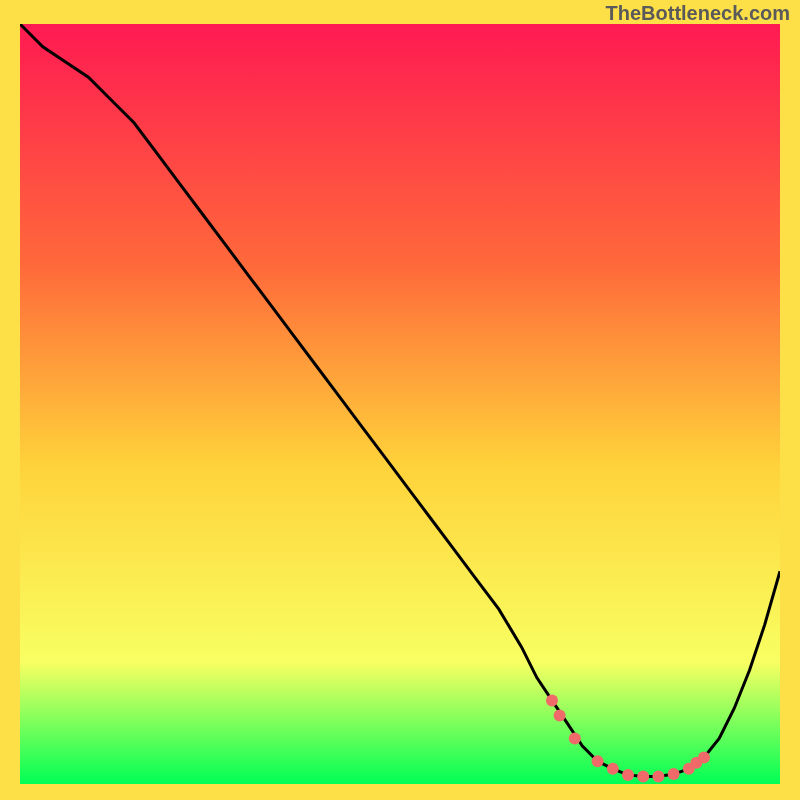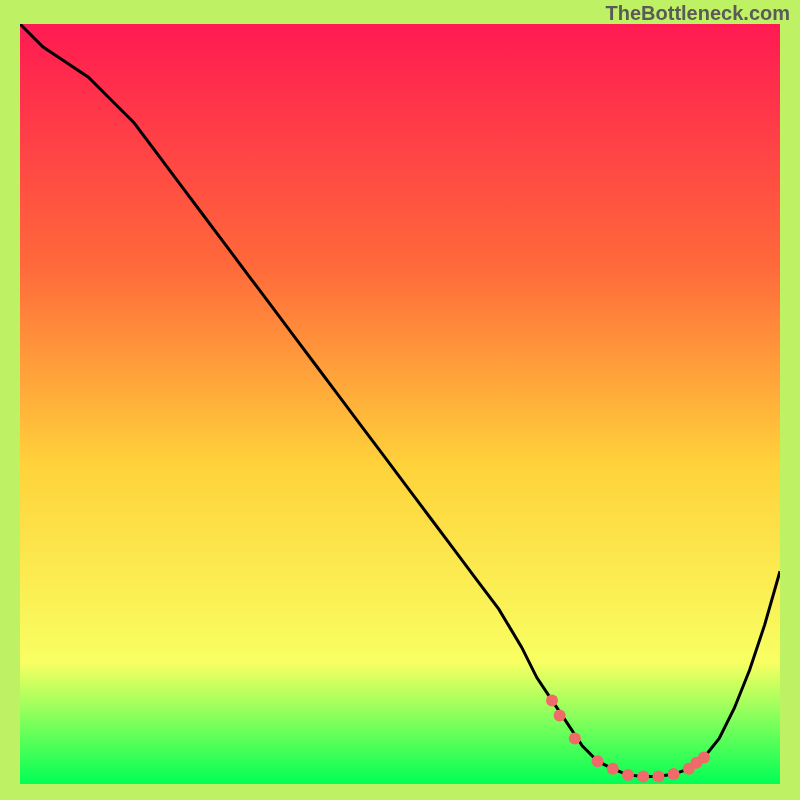--- a/index.html
+++ b/index.html
@@ -8,21 +8,21 @@
     width: 800px;
     height: 800px;
     background: #000;
     font-family: Arial, Helvetica, sans-serif;
     overflow: hidden;
   }
   .stage {
     position: relative;
     width: 800px;
     height: 800px;
-    background: #bef264;
+    background: #fde047;
   }
   .watermark {
     position: absolute;
     top: 2px;
     right: 10px;
     color: #5a5a5a;
     font-size: 20px;
     font-weight: 600;
     font-family: Arial, sans-serif;
     z-index: 3;

